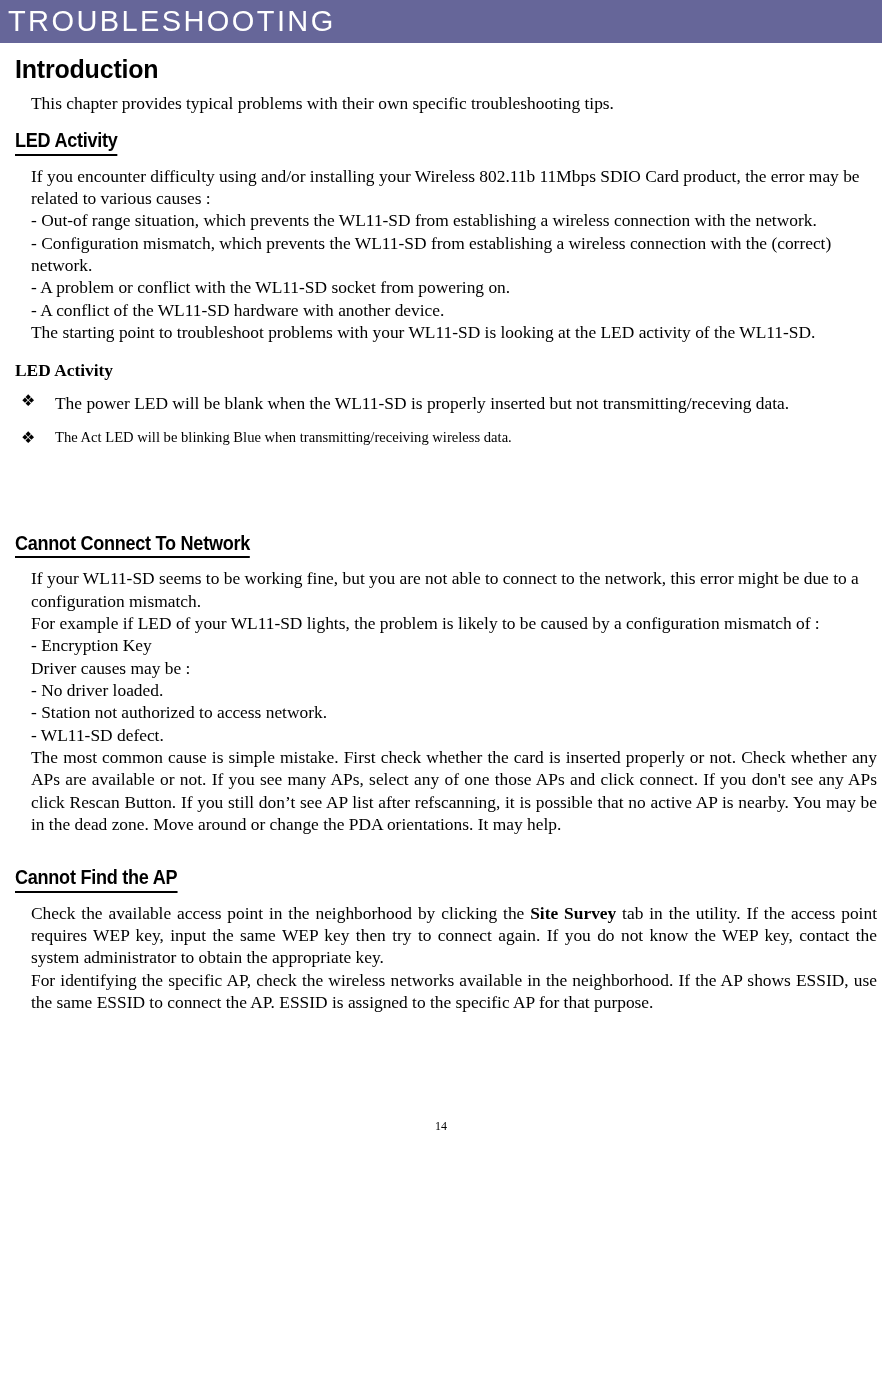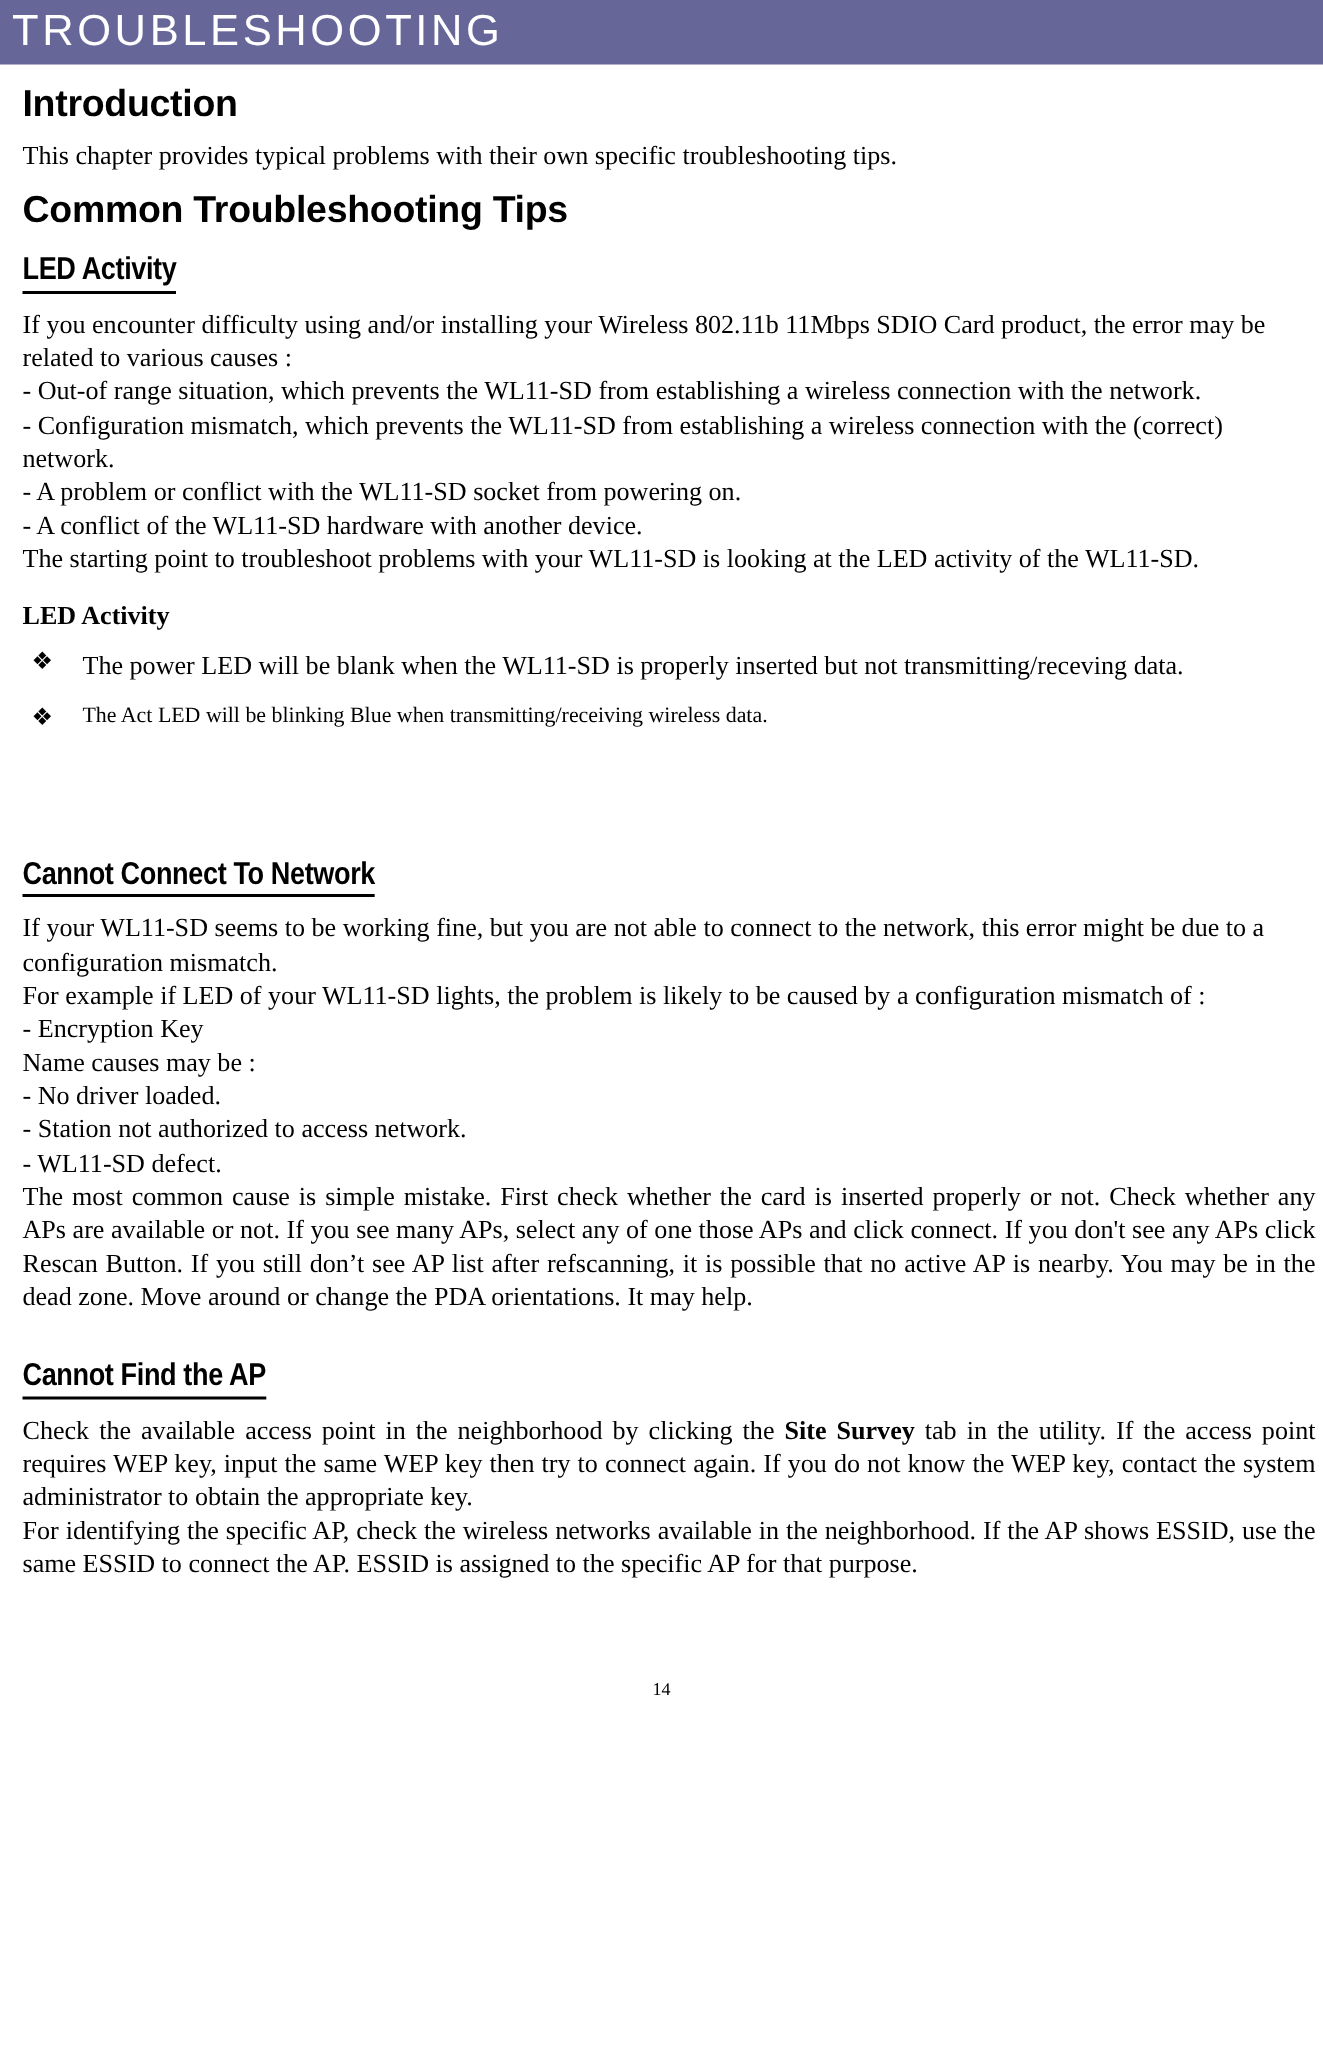--- a/index.html
+++ b/index.html
@@ -71,21 +71,21 @@
     transform: scaleX(0.86);
     transform-origin: left center;
     letter-spacing: -0.3px;
     white-space: nowrap;
   }
   .sub-heading-wrap { line-height: 0; margin-bottom: 6px; }
 
   p.body-text {
     font-size: 17.4px;
     line-height: 1.285;
-    margin: 9px 0 0 0;
+    margin: 9px 0 0 16px;
     text-align: left;
   }
   p.body-text.justified {
     text-align: justify;
     text-justify: inter-word;
   }
   p.body-text.tight { margin-top: 0; }
 
   .bold-inline { font-weight: bold; }
 
@@ -150,21 +150,20 @@
   <div class="chapter-banner">
     <div class="chapter-banner-title">TROUBLESHOOTING</div>
   </div>
 
   <div class="content">
 
     <h1 class="section-heading">Introduction</h1>
 
     <p class="body-text">This chapter provides typical problems with their own specific troubleshooting tips.</p>
 
-    <h1 class="section-heading">Common Troubleshooting Tips</h1>
 
     <div class="sub-heading-wrap">
       <h2 class="sub-heading">LED Activity</h2>
     </div>
 
     <p class="body-text">If you encounter difficulty using and/or installing your Wireless 802.11b 11Mbps SDIO Card product, the error may be related to various causes :</p>
 
     <p class="body-text tight">- Out-of range situation, which prevents the WL11-SD from establishing a wireless connection with the network.</p>
     <p class="body-text tight">- Configuration mismatch, which prevents the WL11-SD from establishing a wireless connection with the (correct) network.</p>
     <p class="body-text tight">- A problem or conflict with the WL11-SD socket from powering on.</p>
@@ -192,21 +191,21 @@
     <div class="sub-heading-wrap">
       <h2 class="sub-heading">Cannot Connect To Network</h2>
     </div>
 
     <p class="body-text">If your WL11-SD seems to be working fine, but you are not able to connect to the network, this error might be due to a configuration mismatch.</p>
 
     <p class="body-text tight">For example if LED of your WL11-SD lights, the problem is likely to be caused by a configuration mismatch of :</p>
 
     <p class="body-text tight">- Encryption Key</p>
 
-    <p class="body-text tight">Name causes may be :</p>
+    <p class="body-text tight">Driver causes may be :</p>
 
     <p class="body-text tight">- No driver loaded.</p>
     <p class="body-text tight">- Station not authorized to access network.</p>
     <p class="body-text tight">- WL11-SD defect.</p>
 
     <p class="body-text tight justified">The most common cause is simple mistake. First check whether the card is inserted properly or not. Check whether any APs are available or not. If you see many APs, select any of one those APs and click connect. If you don't see any APs click Rescan Button. If you still don’t see AP list after refscanning, it is possible that no active AP is nearby. You may be in the dead zone. Move around or change the PDA orientations. It may help.</p>
 
     <div class="gap-small"></div>
 
     <div class="sub-heading-wrap">

